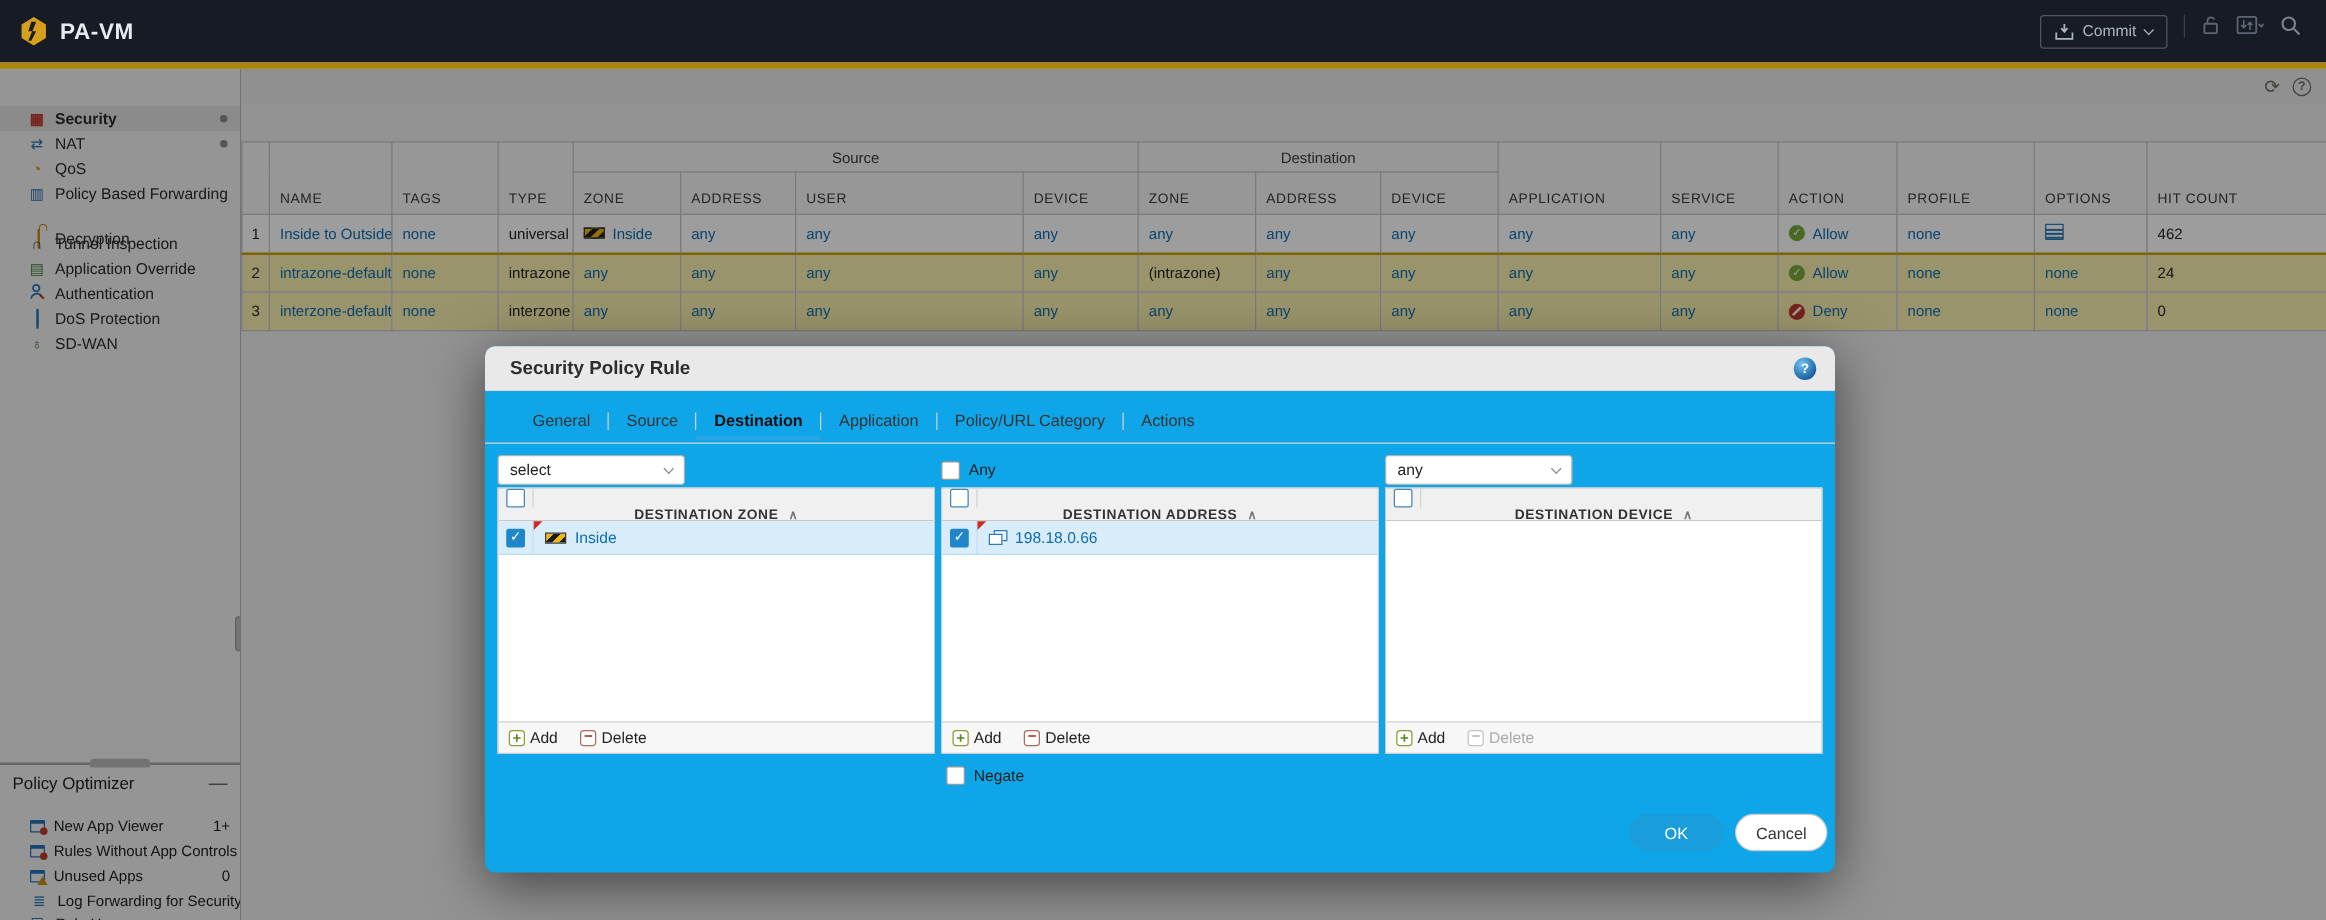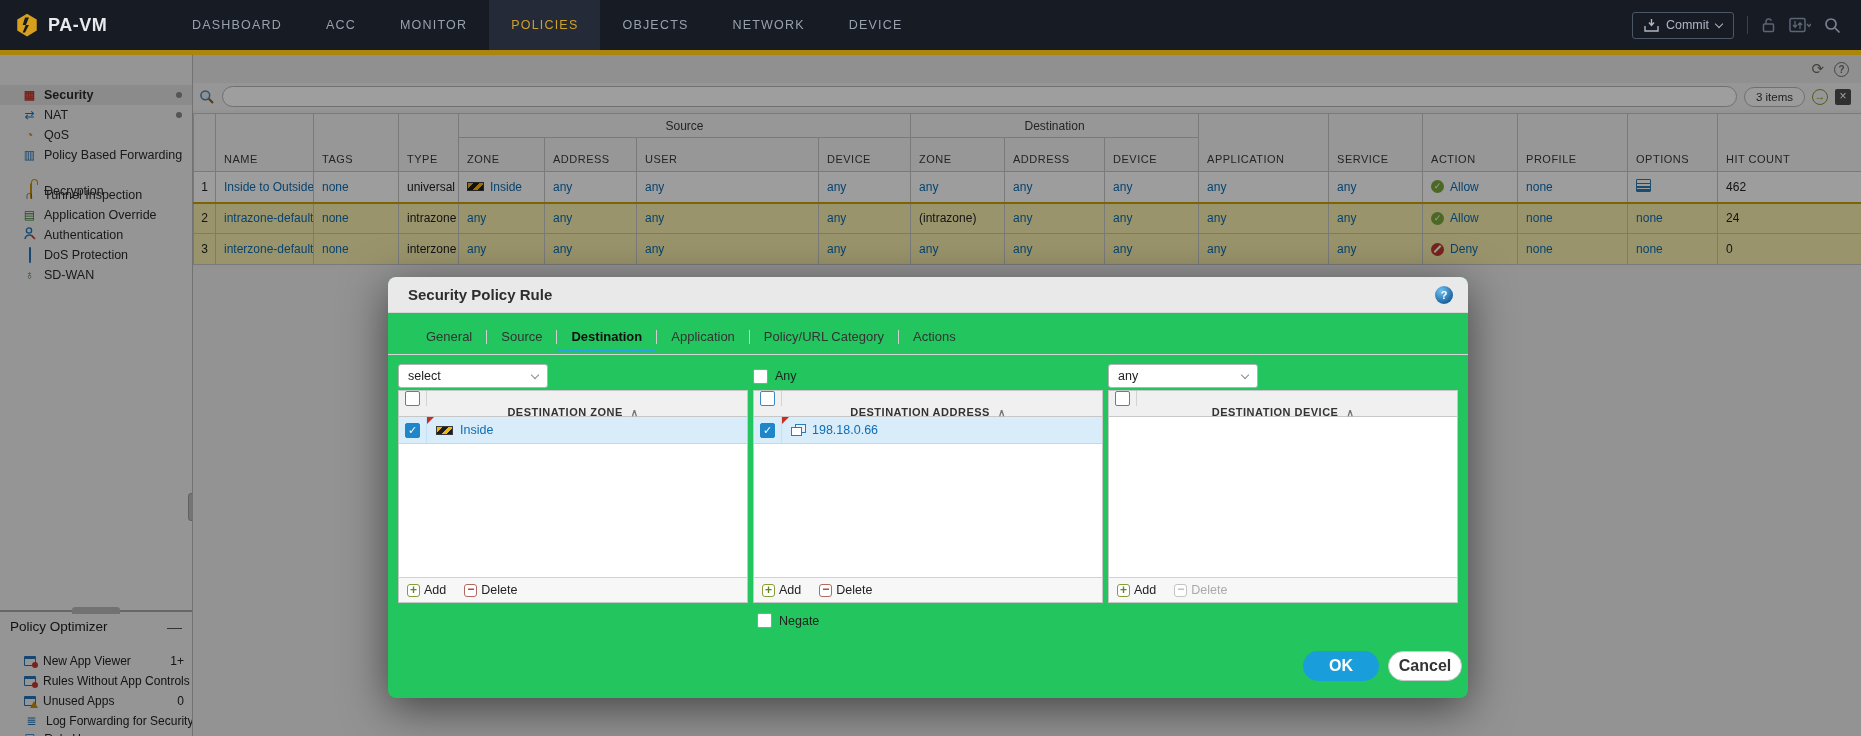--- a/index.html
+++ b/index.html
@@ -7,21 +7,21 @@
   body { position:relative; font-family:"Liberation Sans", sans-serif; background:#ededed; overflow:hidden; }
 
   
   .topnav { position:absolute; top:0; left:0; width:100%; height:50px; background:#171b24; display:flex; align-items:center; z-index:20; }
   .goldbar { position:absolute; top:50px; left:0; width:100%; height:5px; background:#ab850c; z-index:20; }
   .brand { display:flex; align-items:center; gap:8px; padding-left:14px; width:170px; }
   .brand-title { color:#e8eaed; font-size:18px; font-weight:bold; letter-spacing:.5px; }
   .nav-items { display:flex; height:50px; }
   .nav-item { padding:0 22px; line-height:50px; font-size:12.5px; letter-spacing:1.2px; color:#99a1ad; cursor:pointer; }
   .nav-item.active { background:#242a37; color:#cda228; }
-  .nav-right { margin-left:auto; display:flex; align-items:center; gap:13px; padding-right:20px; }
+  .nav-right { margin-left:auto; display:flex; align-items:flex-start; gap:13px; padding-right:20px; }
   .commit-btn { display:flex; align-items:center; gap:7px; height:27px; padding:0 11px; border:1px solid #4d5665; border-radius:3px; color:#aeb6c3; font-size:12.5px; cursor:pointer; }
   .chev { display:inline-block; width:6px; height:6px; border-right:1.6px solid currentColor; border-bottom:1.6px solid currentColor; transform:rotate(45deg); margin-top:-3px; }
   .nav-sep { width:1px; height:18px; background:#39404d; }
   .nav-ico { color:#5d6573; display:flex; align-items:center; }
 
   
   .sidebar { position:absolute; top:55px; left:0; width:193px; bottom:0; background:#f0f0f0; border-right:1px solid #b9b9b9; overflow:hidden; }
   .side-item { position:absolute; left:0; width:100%; height:20px; display:flex; align-items:center; gap:7px; padding-left:22px; font-size:12.5px; color:#2b2b2b; cursor:pointer; }
   .side-item.selected { background:#e0e0e0; font-weight:bold; }
   .s-ico { width:15px; text-align:center; font-size:12px; line-height:14px; flex:0 0 15px; }
@@ -66,21 +66,21 @@
   .lnk { color:#0f6db3; text-decoration:none; cursor:pointer; }
   .cellflex { display:flex; align-items:center; gap:6px; }
   .icon-zone { width:17px; height:9px; border:1px solid #3b3b3b; background:repeating-linear-gradient(135deg,#f0b70c 0 4px,#1c1c1c 4px 8px); flex:0 0 17px; }
   .ic-allow { width:13px; height:13px; border-radius:50%; background:#7aa83a; color:#fff; font-size:9px; line-height:13px; text-align:center; flex:0 0 13px; }
   .ic-deny { width:13px; height:13px; border-radius:50%; background:#c0392b; position:relative; flex:0 0 13px; }
   .ic-deny::after { content:""; position:absolute; left:2px; top:5.5px; width:9px; height:2px; background:#fff; transform:rotate(-45deg); }
   .ic-log { width:15px; height:13px; border:1px solid #2b7bb4; border-radius:1px; background:linear-gradient(#fff 0 3px,#2b7bb4 3px 4.5px,#fff 4.5px 6.5px,#2b7bb4 6.5px 8px,#fff 8px 9.5px,#2b7bb4 9.5px 11px,#fff 11px); }
 
   
   .overlay { position:absolute; top:55px; left:0; right:0; bottom:0; background:rgba(0,0,0,.38); z-index:30; }
-  .dialog { position:absolute; left:388px; top:277px; width:1080px; height:421px; background:#22c55e; border-radius:8px; box-shadow:0 10px 45px rgba(0,0,0,.55); z-index:40; }
+  .dialog { position:absolute; left:388px; top:277px; width:1080px; height:421px; background:#0ea5e9; border-radius:8px; box-shadow:0 10px 45px rgba(0,0,0,.55); z-index:40; }
   .dlg-head { height:36px; background:#e9e9e9; border-bottom:1px solid #d7d7d7; border-radius:8px 8px 0 0; display:flex; align-items:center; padding:0 15px 0 20px; }
   .dlg-title { font-size:15px; font-weight:bold; color:#2d2d2d; }
   .dlg-help { margin-left:auto; width:18px; height:18px; border-radius:50%; background:radial-gradient(circle at 35% 28%, #6fc2f0, #185f9e 75%); color:#fff; font-size:11px; font-weight:bold; display:flex; align-items:center; justify-content:center; cursor:pointer; }
   .tabs { position:absolute; top:52px; left:24px; display:flex; align-items:flex-end; font-size:13px; color:#333; }
   .tab { padding:0 14px 8px; cursor:pointer; }
   .tab.active { font-weight:bold; color:#101010; border-bottom:3px solid #2aa4e4; padding-bottom:5px; }
   .tab-sep { width:1px; height:14px; background:#cfcfcf; margin-bottom:8px; }
   .tabline { position:absolute; top:77px; left:0; width:100%; height:1px; background:#d6d6d6; }
 
   .panel { position:absolute; top:85px; width:350px; }
@@ -106,44 +106,35 @@
   .ic-del.gray { border-color:#c4c4c4; color:#bbb; }
   .cb { width:15px; height:15px; border:1.6px solid #4187bd; border-radius:2px; background:#fff; position:relative; cursor:pointer; flex:0 0 15px; }
   .cb.gray { border-color:#9a9a9a; }
   .cb.checked { background:#1f86c9; border-color:#1f86c9; }
   .cb.checked::after { content:"\2713"; position:absolute; left:2px; top:0px; color:#fff; font-size:11px; line-height:13px; }
   .icon-addr { position:relative; width:14px; height:12px; flex:0 0 14px; }
   .icon-addr::before { content:""; position:absolute; left:4px; top:0; width:9px; height:7px; border:1.4px solid #2b7bb4; background:#eaf3fa; }
   .icon-addr::after { content:""; position:absolute; left:0; top:3px; width:9px; height:7px; border:1.4px solid #2b7bb4; background:#fff; }
   .negate { position:absolute; top:336px; left:369px; display:flex; align-items:center; gap:7px; font-size:12.5px; color:#222; }
   .dlg-btns { position:absolute; top:374px; left:915px; display:flex; gap:9px; }
-  .btn { height:30px; border-radius:15px; font-size:16px; display:flex; align-items:center; justify-content:center; cursor:pointer; font-family:inherit; border:none;font-weight:bold; }
+  .btn { height:30px; border-radius:15px; font-size:13px; display:flex; align-items:center; justify-content:center; cursor:pointer; font-family:inherit; border:none; }
   .btn-ok { width:76px; background:#1a9edb; color:#fff; }
   .btn-cancel { width:74px; background:#fff; color:#333; border:1px solid #c9c9c9; }
 </style>
 </head>
 <body>
 
 <header class="topnav">
   <div class="brand">
     <svg width="26" height="26" viewBox="0 0 24 24">
       <polygon points="12,1.5 21,7 21,17 12,22.5 3,17 3,7" fill="#d79f1e"></polygon>
       <path d="M10.2 5 L13.8 5 L11 12 L13.8 12 L10.2 19 L8 19 L10.8 12 L8 12 Z" fill="#171b24"></path>
     </svg>
     <span class="brand-title">PA-VM</span>
   </div>
-  <nav class="nav-items">
-    <div class="nav-item">DASHBOARD</div>
-    <div class="nav-item">ACC</div>
-    <div class="nav-item">MONITOR</div>
-    <div class="nav-item active">POLICIES</div>
-    <div class="nav-item">OBJECTS</div>
-    <div class="nav-item">NETWORK</div>
-    <div class="nav-item">DEVICE</div>
-  </nav>
   <div class="nav-right">
     <div class="commit-btn">
       <svg width="15" height="13" viewBox="0 0 15 13">
         <path d="M7.5 0 v6 M5 3.5 l2.5 3 2.5 -3" stroke="#aeb6c3" stroke-width="1.4" fill="none"></path>
         <path d="M1 7 v5 h13 v-5" stroke="#aeb6c3" stroke-width="1.4" fill="none"></path>
       </svg>
       <span>Commit</span>
       <span class="chev"></span>
     </div>
     <span class="nav-sep"></span>
@@ -252,30 +243,20 @@
     <span class="opt-chev">∨</span>
     <span class="s-ico" style="color:#2473b5">☑</span>
     <span>Rule Usage</span>
   </div>
 </aside>
 
 <main class="main">
   <div class="toolstrip">
     <span class="refresh-g">⟳</span>
     <span class="help-g">?</span>
-  </div>
-  <div class="searchrow">
-    <svg width="16" height="16" viewBox="0 0 16 16">
-      <circle cx="6.3" cy="6.3" r="4.4" fill="#dcebf5" stroke="#5a7fa0" stroke-width="1.5"></circle>
-      <line x1="9.8" y1="9.8" x2="14" y2="14" stroke="#8a5a2a" stroke-width="2"></line>
-    </svg>
-    <input class="search-input" type="text" value="" style="">
-    <span class="items-pill">3 items</span>
-    <span class="arrow-ico">→</span>
-    <span class="close-ico">×</span>
   </div>
 
   <table class="rules-table">
     <colgroup>
       <col style="width:22px">
         <col style="width:98px">
         <col style="width:85px">
         <col style="width:60px">
       <col style="width:86px">
         <col style="width:92px">

